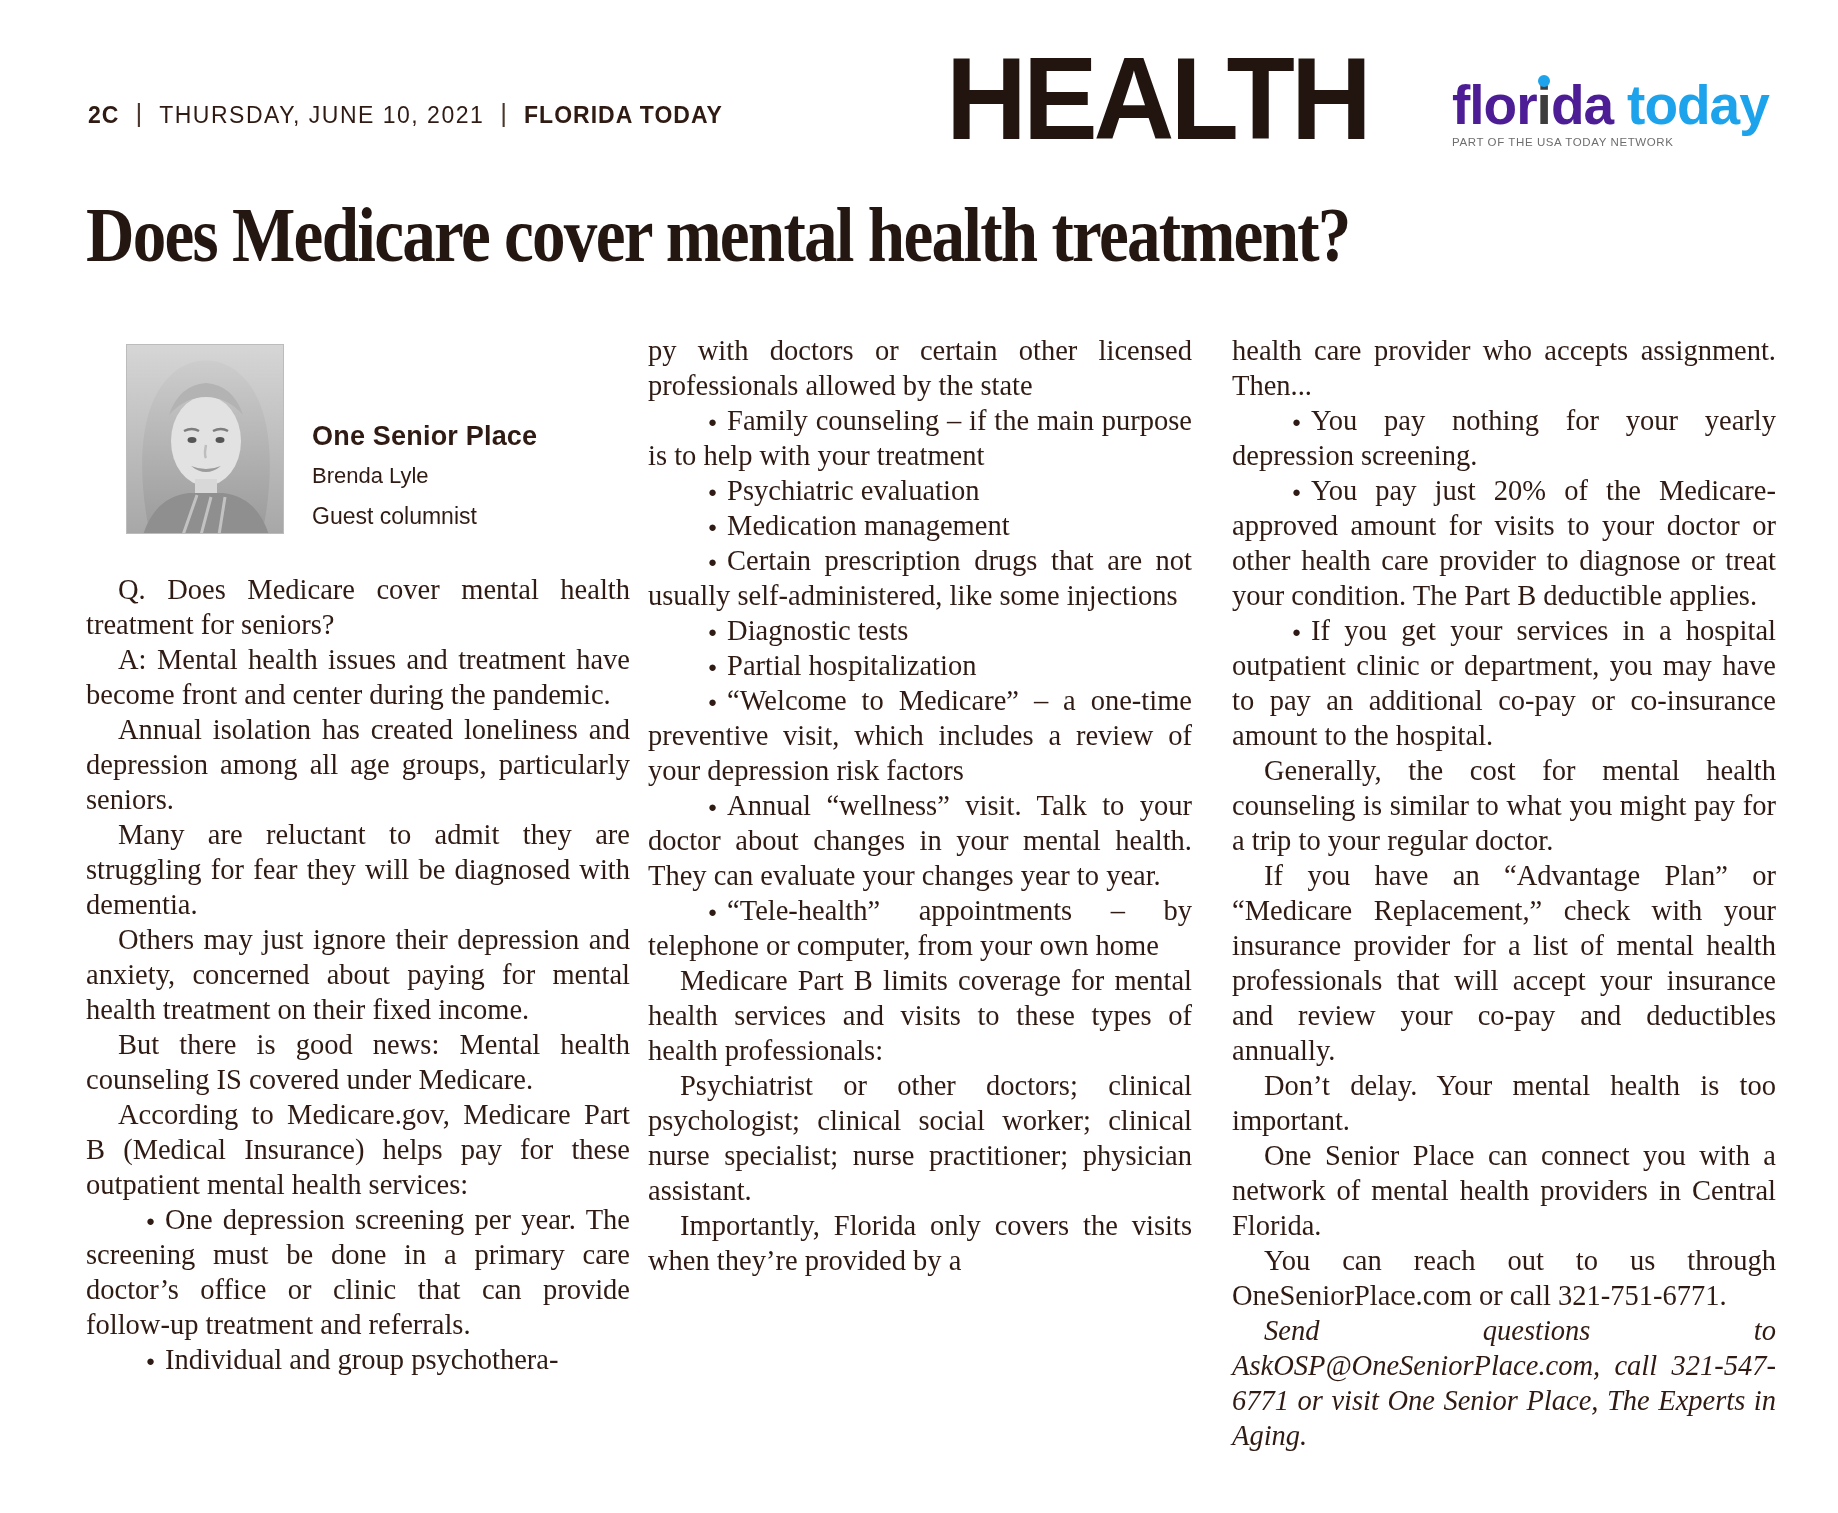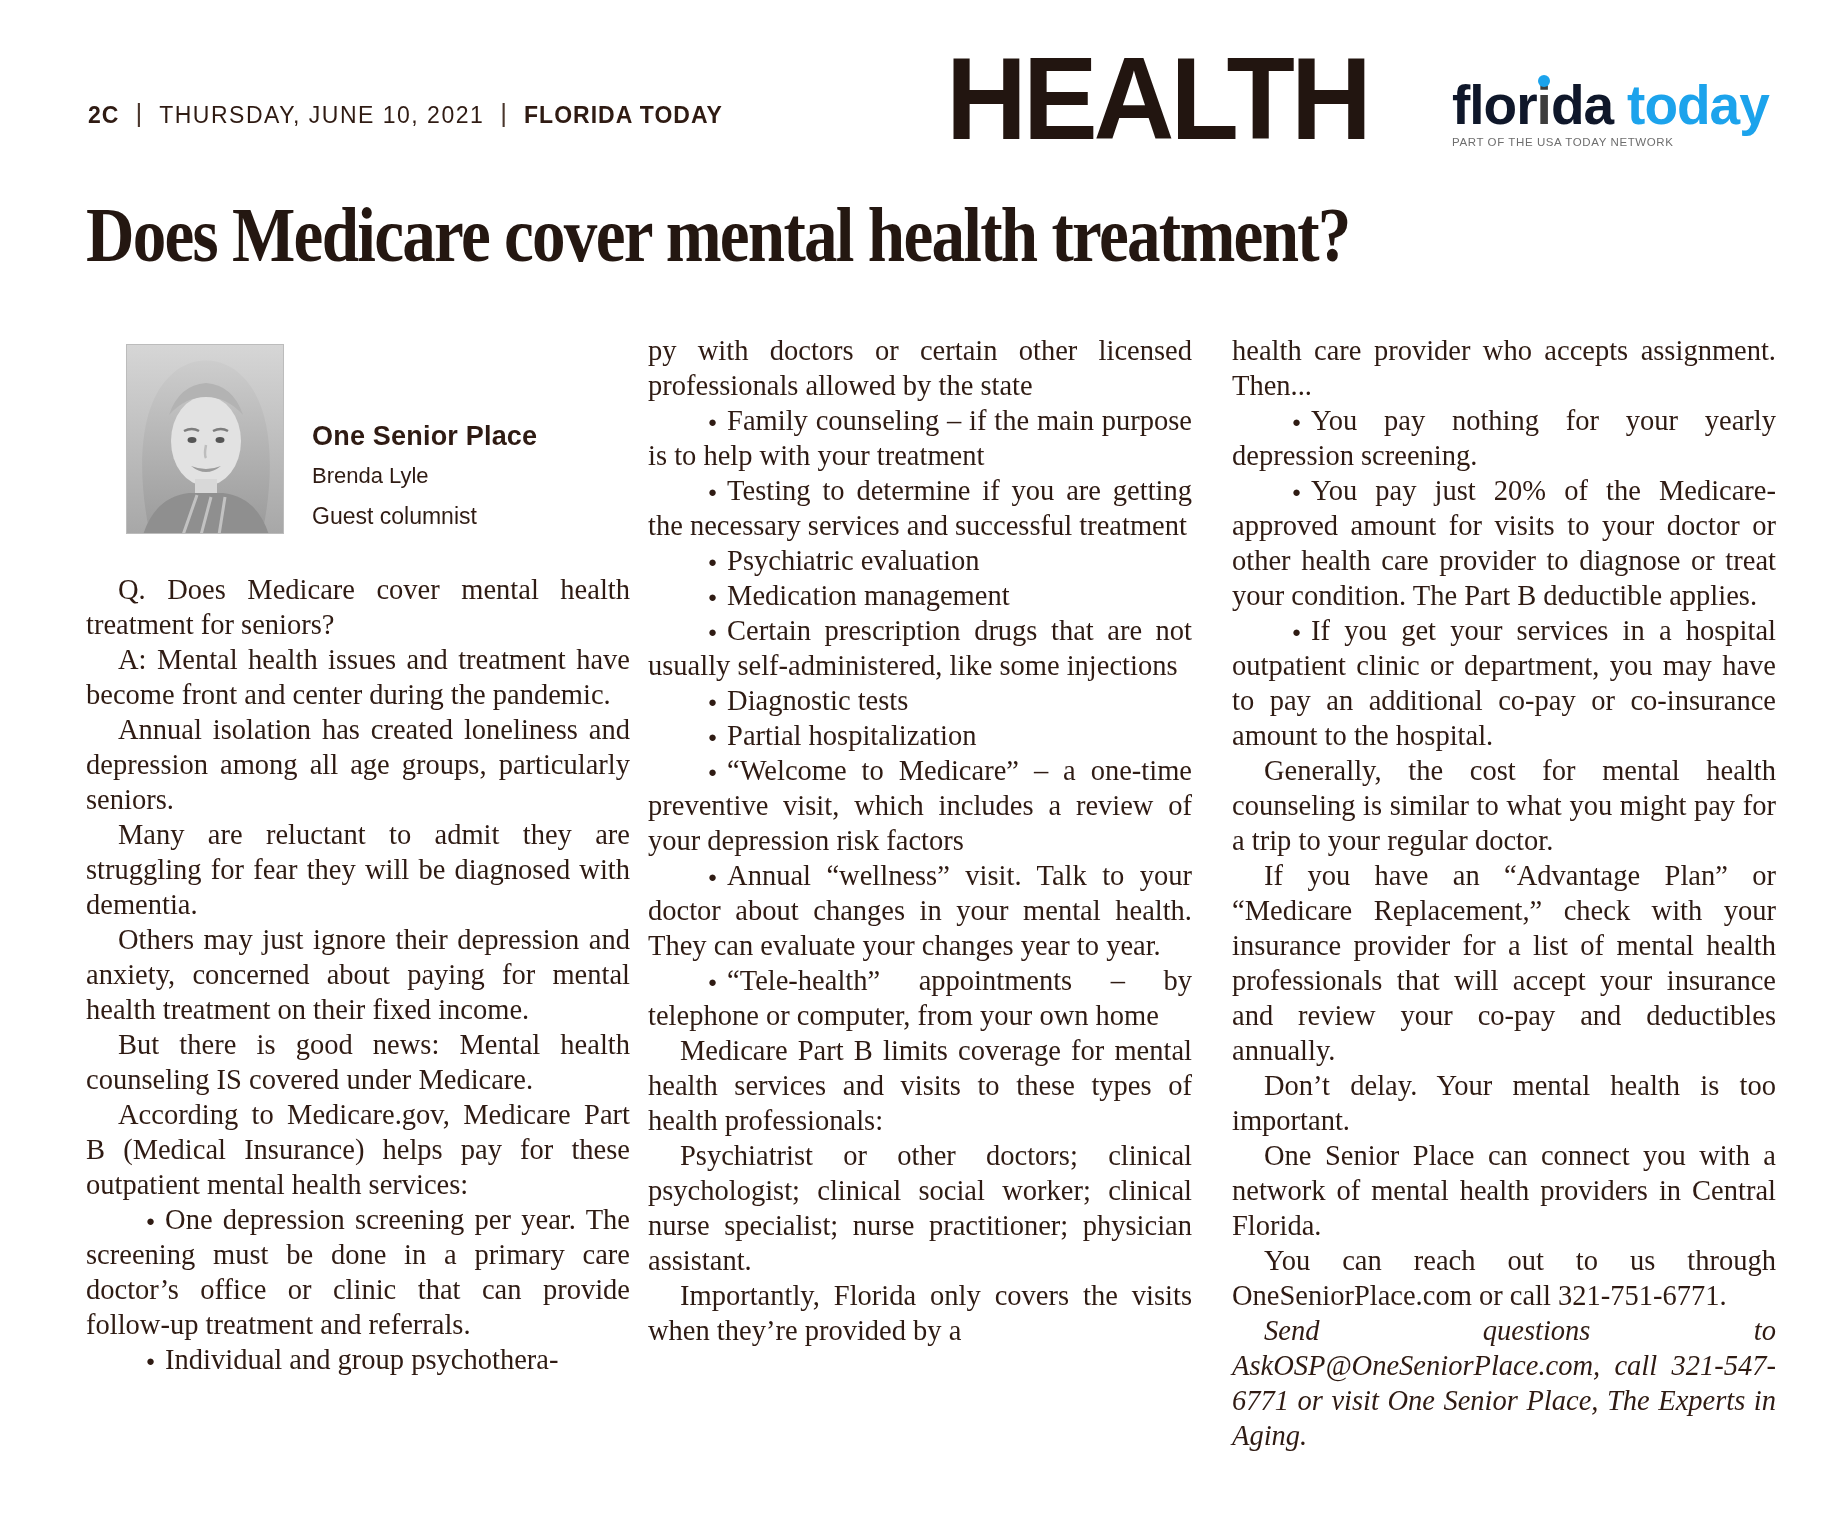--- a/index.html
+++ b/index.html
@@ -26,21 +26,21 @@
   .section-title {
     position:absolute; left:946px; top:44px;
     font-family:"Liberation Sans",sans-serif;
     font-weight:700; font-size:112px; line-height:106px;
     letter-spacing:-4px; color:#221510;
     transform:scaleY(1.04); transform-origin:left top;
   }
 
   .logo { position:absolute; left:1452px; top:78px; font-family:"Liberation Sans",sans-serif; }
   .logo-word { font-size:55px; font-weight:700; letter-spacing:-1px; line-height:55px; white-space:nowrap; }
-  .fl-gray { color:#0f172a; }
+  .fl-gray { color:#4c1d95; }
   .fl-i { position:relative; color:#3d3d3d; }
   .fl-i::after {
     content:""; position:absolute; left:50%; top:1px;
     width:12px; height:12px; border-radius:50%;
     background:#1ca3ec; transform:translateX(-50%);
   }
   .fl-today { color:#1ca3ec; margin-left:14px; }
   .logo-tagline { margin-top:3px; font-size:11.5px; font-weight:400; letter-spacing:0.6px; color:#6e6e6e; }
 
   
@@ -147,21 +147,20 @@
         <p class="para">Many are reluctant to admit they are struggling for fear they will be diagnosed with dementia.</p>
         <p class="para">Others may just ignore their depression and anxiety, concerned about paying for mental health treatment on their fixed income.</p>
         <p class="para">But there is good news: Mental health counseling IS covered under Medicare.</p>
         <p class="para">According to Medicare.gov, Medicare Part B (Medical Insurance) helps pay for these outpatient mental health services:</p>
         <p class="bullet"><span class="b">●</span>One depression screening per year. The screening must be done in a primary care doctor’s office or clinic that can provide follow-up treatment and referrals.</p>
         <p class="bullet"><span class="b">●</span>Individual and group psychothera-</p>
       </div>
     <div class="col col2">
         <p class="cont">py with doctors or certain other licensed professionals allowed by the state</p>
         <p class="bullet"><span class="b">●</span>Family counseling – if the main purpose is to help with your treatment</p>
-        <p class="bullet"><span class="b">●</span>Testing to determine if you are getting the necessary services and successful treatment</p>
         <p class="bullet"><span class="b">●</span>Psychiatric evaluation</p>
         <p class="bullet"><span class="b">●</span>Medication management</p>
         <p class="bullet"><span class="b">●</span>Certain prescription drugs that are not usually self-administered, like some injections</p>
         <p class="bullet"><span class="b">●</span>Diagnostic tests</p>
         <p class="bullet"><span class="b">●</span>Partial hospitalization</p>
         <p class="bullet"><span class="b">●</span>“Welcome to Medicare” – a one-time preventive visit, which includes a review of your depression risk factors</p>
         <p class="bullet"><span class="b">●</span>Annual “wellness” visit. Talk to your doctor about changes in your mental health. They can evaluate your changes year to year.</p>
         <p class="bullet"><span class="b">●</span>“Tele-health” appointments – by telephone or computer, from your own home</p>
         <p class="para">Medicare Part B limits coverage for mental health services and visits to these types of health professionals:</p>
         <p class="para">Psychiatrist or other doctors; clinical psychologist; clinical social worker; clinical nurse specialist; nurse practitioner; physician assistant.</p>

